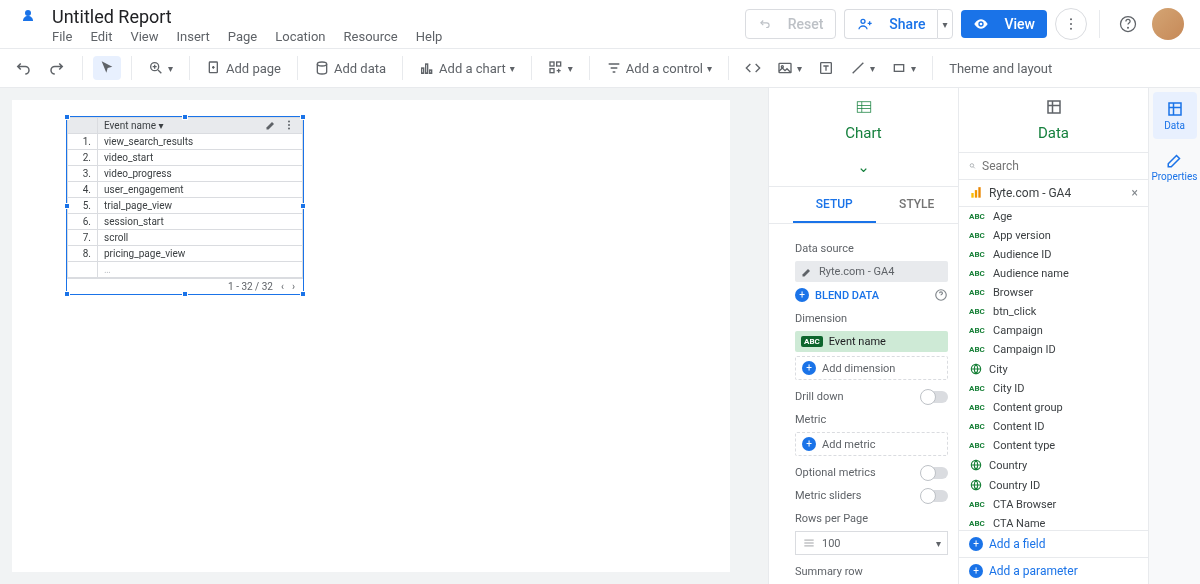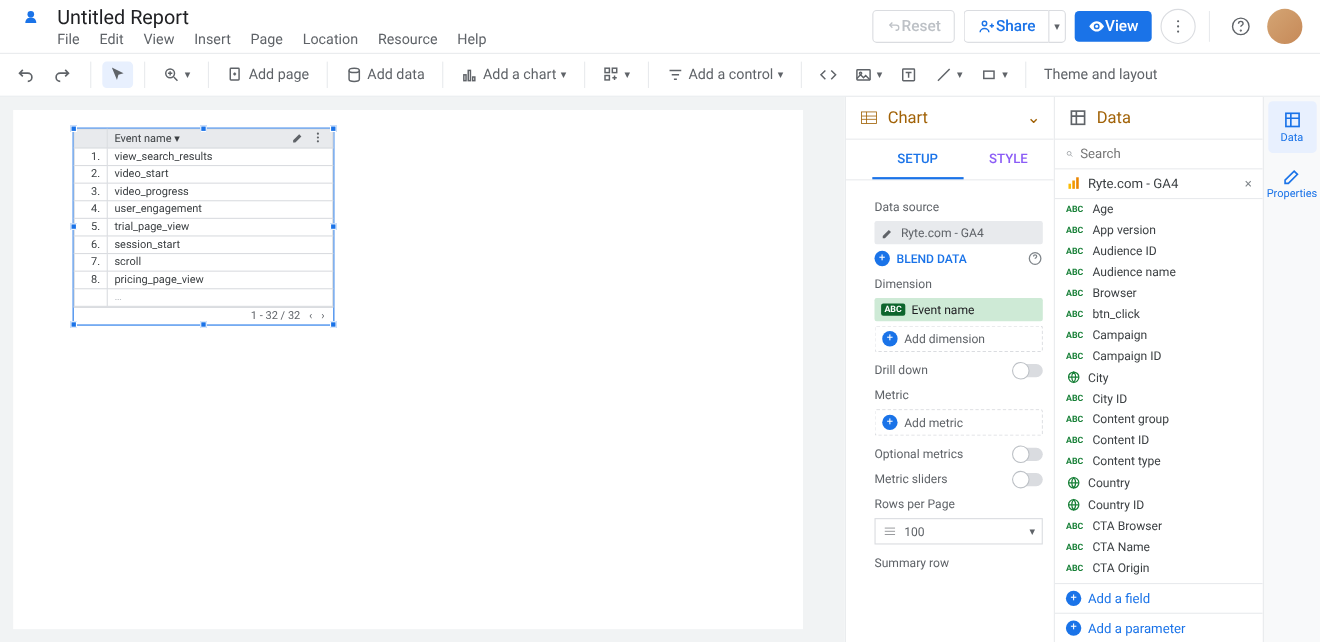--- a/index.html
+++ b/index.html
@@ -6,21 +6,21 @@
 body { width: 1200px; height: 584px; overflow: hidden; background: #fff; font-size: 13px; color: #3c4043; }
 
 
 .header { display: flex; padding: 6px 16px; border-bottom: none; height: 48px; }
 .logo { width: 24px; height: 24px; margin-right: 12px; color: #1a73e8; display:flex; align-items:center; }
 .title-area { flex: 1; }
 .doc-title { font-size: 18px; color: #202124; font-weight: 400; }
 .menubar { display: flex; gap: 18px; margin-top: 2px; font-size: 13px; color: #5f6368; }
 .menubar span { cursor: pointer; }
 .header-actions { display: flex; align-items: center; gap: 8px; }
-.btn { display: inline-flex; align-items: center; gap: 0; padding: 6px 12px; border-radius: 4px; font-size: 14px; font-weight: 500; cursor: pointer; border: 1px solid #dadce0; background: #fff; color: #5f6368; }
+.btn { display: inline-flex; align-items: center; gap: 16px; padding: 6px 12px; border-radius: 4px; font-size: 14px; font-weight: 500; cursor: pointer; border: 1px solid #dadce0; background: #fff; color: #5f6368; }
 .btn.disabled { color: #bdc1c6; }
 .btn.share { color: #1a73e8; }
 .btn.view { background: #1a73e8; color: #fff; border: none; }
 .icon-btn { width: 32px; height: 32px; border-radius: 50%; display: inline-flex; align-items: center; justify-content: center; cursor: pointer; color: #5f6368; }
 .icon-btn.bordered { border: 1px solid #dadce0; }
 .avatar { width: 32px; height: 32px; border-radius: 50%; background: linear-gradient(135deg,#d4a574,#c68958); }
 .divider-v { width:1px; height:28px; background:#e8eaed; margin: 0 4px; }
 
 
 .toolbar { display: flex; align-items: center; padding: 4px 8px; border-top: 1px solid #e8eaed; border-bottom: 1px solid #e8eaed; gap: 4px; height: 40px; }
@@ -49,24 +49,24 @@
 
 
 .panel { width: 190px; border-left: 1px solid #e8eaed; display: flex; flex-direction: column; overflow:hidden; }
 .panel.chart { width: 190px; }
 .panel.data { width: 190px; }
 .far-tabs { width: 52px; border-left: 1px solid #e8eaed; background:#f8f9fa; display:flex; flex-direction:column; align-items:center; padding-top: 4px; gap:4px; }
 .far-tab { width:44px; padding:8px 0; text-align:center; font-size:10px; color:#1a73e8; border-radius:4px; cursor:pointer; display:flex; flex-direction:column; align-items:center; gap:2px; }
 .far-tab.active { background:#e8f0fe; }
 .far-tab svg{width:18px;height:18px;}
 
-.panel-header { display:flex; align-items:center; gap:8px; padding: 10px 12px; border-bottom: 1px solid #e8eaed; font-size:15px; color:#a16207; }
+.panel-header { display:flex; align-items:center; gap:8px; padding: 10px 12px; border-bottom: 1px solid #e8eaed; font-size:15px; color:#15803d;flex-direction:column; }
 .panel-header .spacer{flex:1}
 .panel-tabs { display:flex; border-bottom:1px solid #e8eaed;padding-left:24px; }
-.panel-tab { flex:1; text-align:center; padding:10px 0; font-size:12px; font-weight:500; color:#8b5cf6; cursor:pointer; }
+.panel-tab { flex:1; text-align:center; padding:10px 0; font-size:12px; font-weight:500; color:#737373; cursor:pointer; }
 .panel-tab.active { color:#1a73e8; border-bottom:2px solid #1a73e8; }
 .panel-body { flex:1; overflow-y:auto; padding: 8px 10px; font-size:11px; color:#5f6368;margin-left:16px; }
 .panel-body::-webkit-scrollbar{width:8px}.panel-body::-webkit-scrollbar-thumb{background:#dadce0;border-radius:4px}
 
 .section-label { font-size: 11px; color: #5f6368; margin: 10px 0 6px; }
 .chip { display:flex; align-items:center; gap:6px; padding:4px 6px; border-radius:2px; font-size:11px; }
 .chip.ds { background:#e8eaed; }
 .chip.dim { background:#ceead6; color:#137333; }
 .chip .type-badge { font-size:8px; font-weight:700; padding:1px 3px; border-radius:2px; background:#0d652d; color:#fff; }
 .add-row { display:flex; align-items:center; gap:6px; padding:4px 6px; border:1px dashed #dadce0; border-radius:2px; color:#5f6368; cursor:pointer; }

